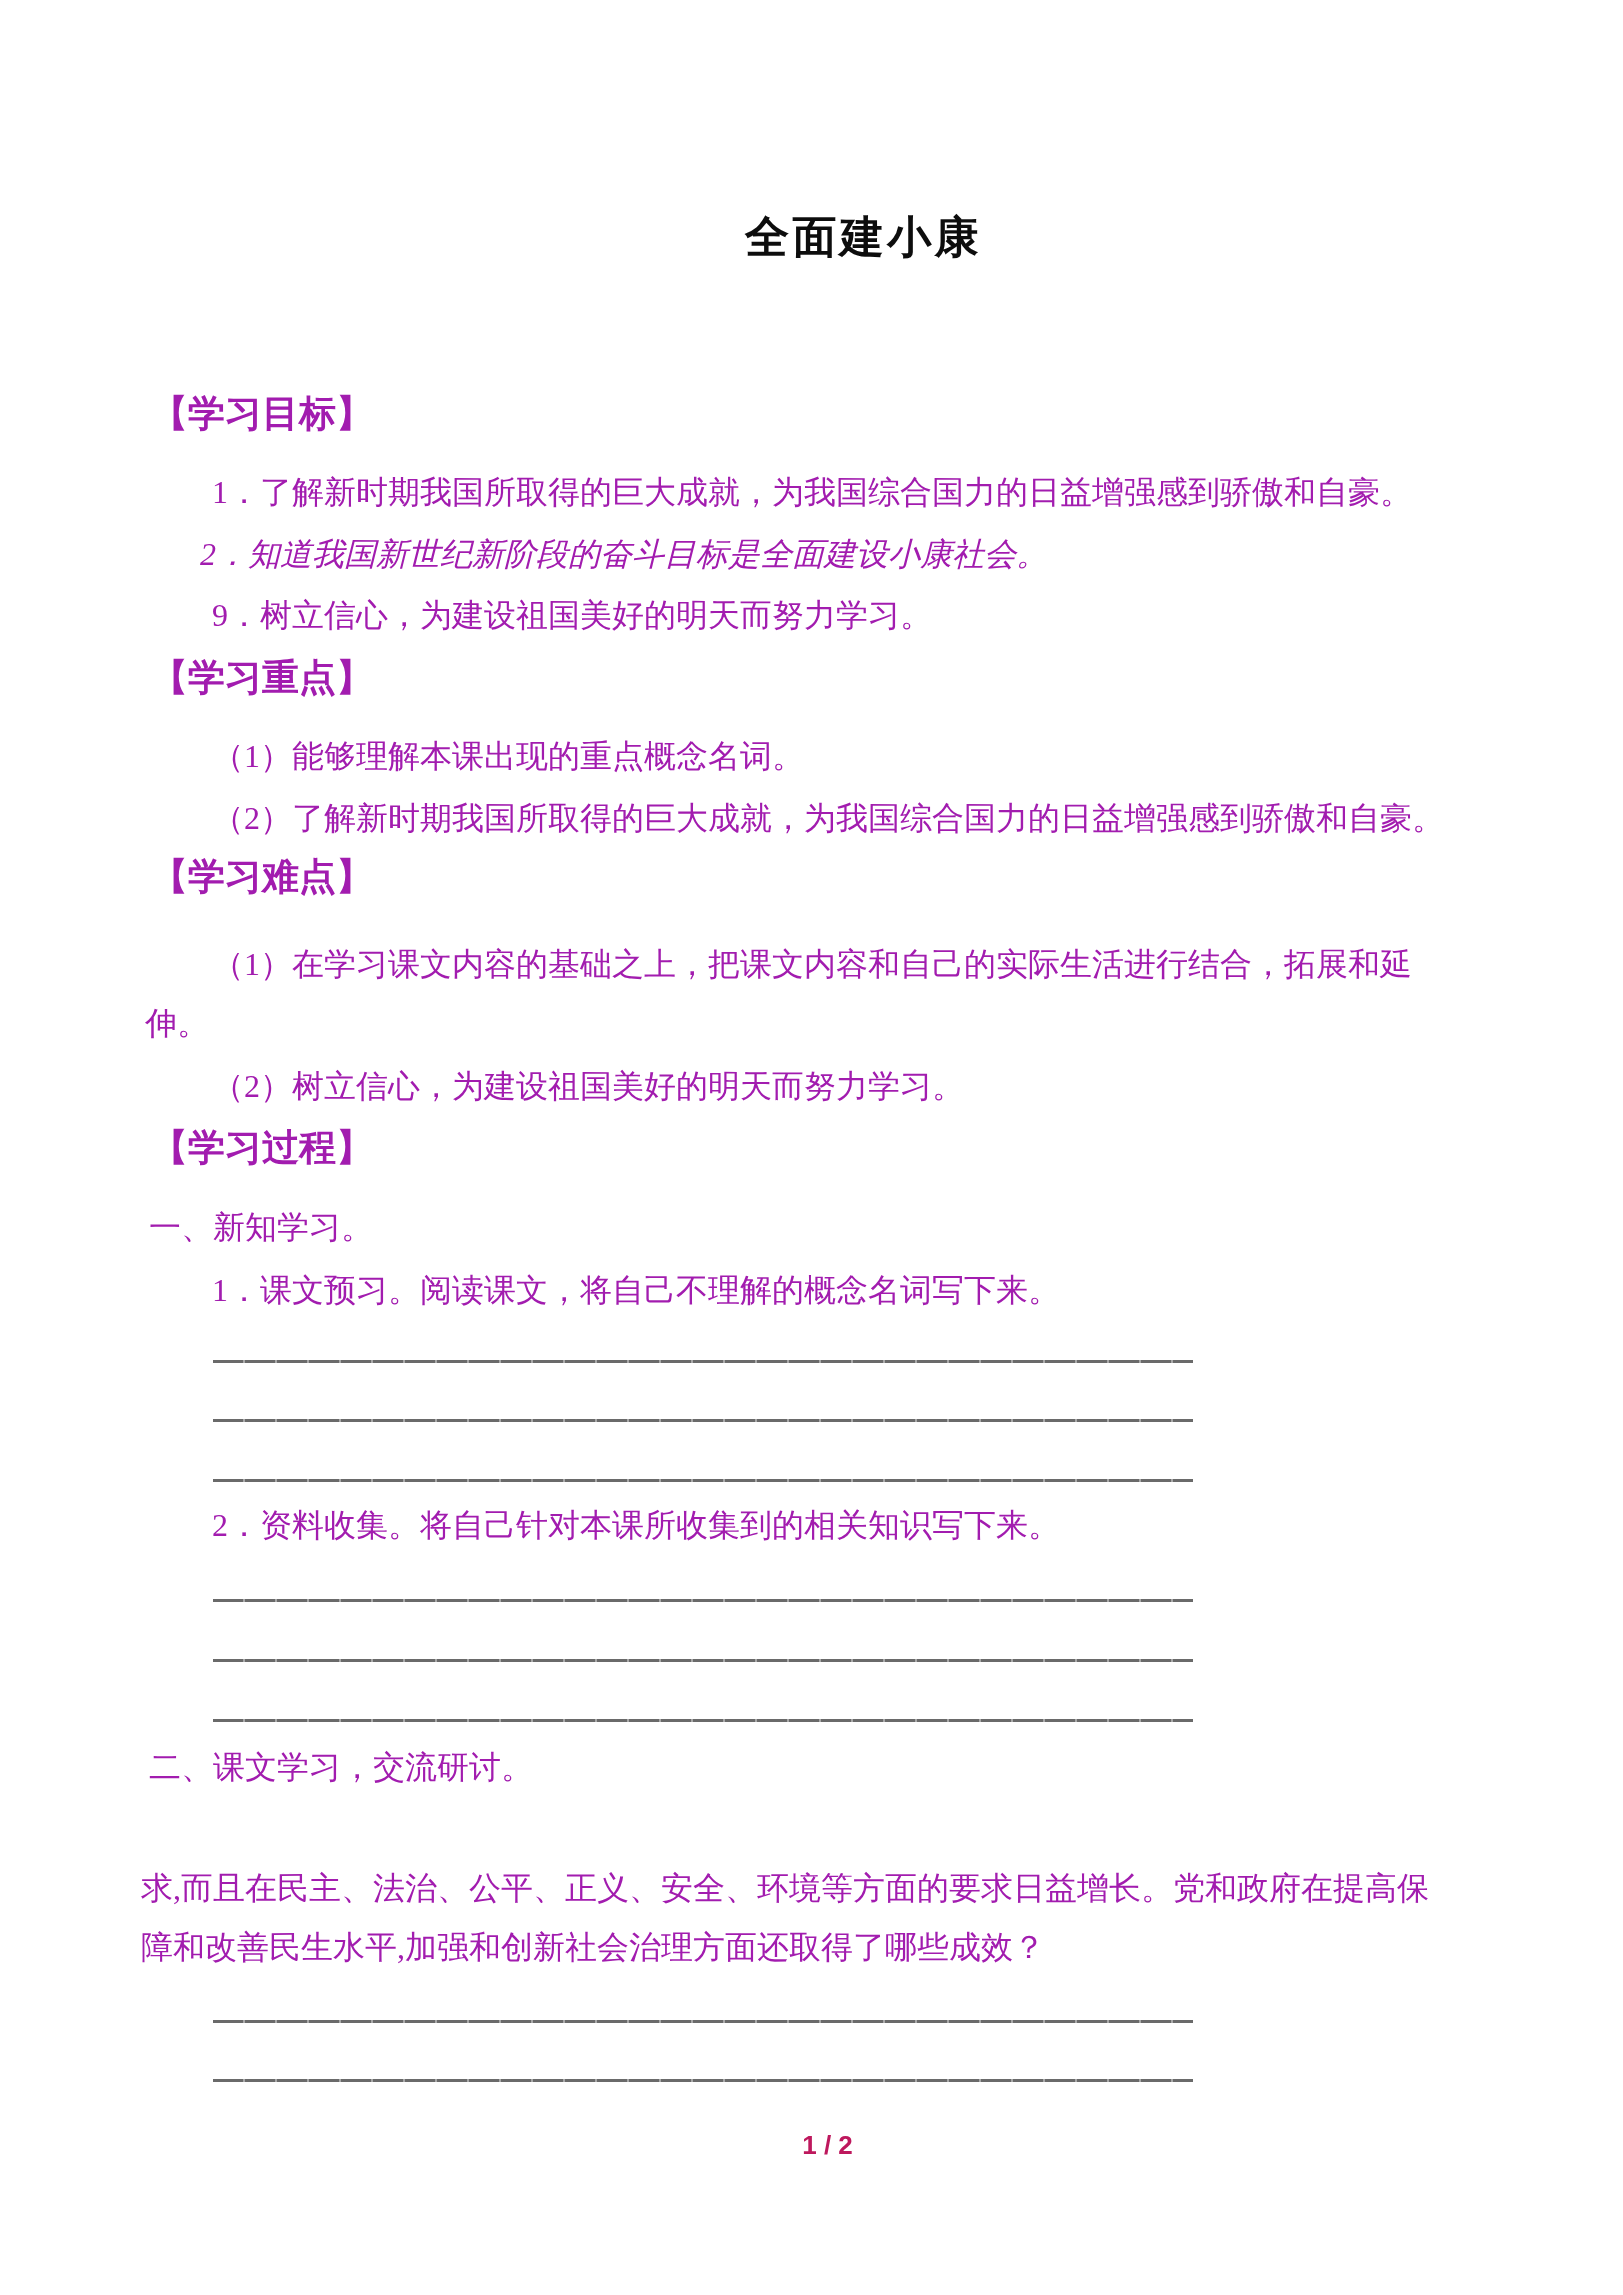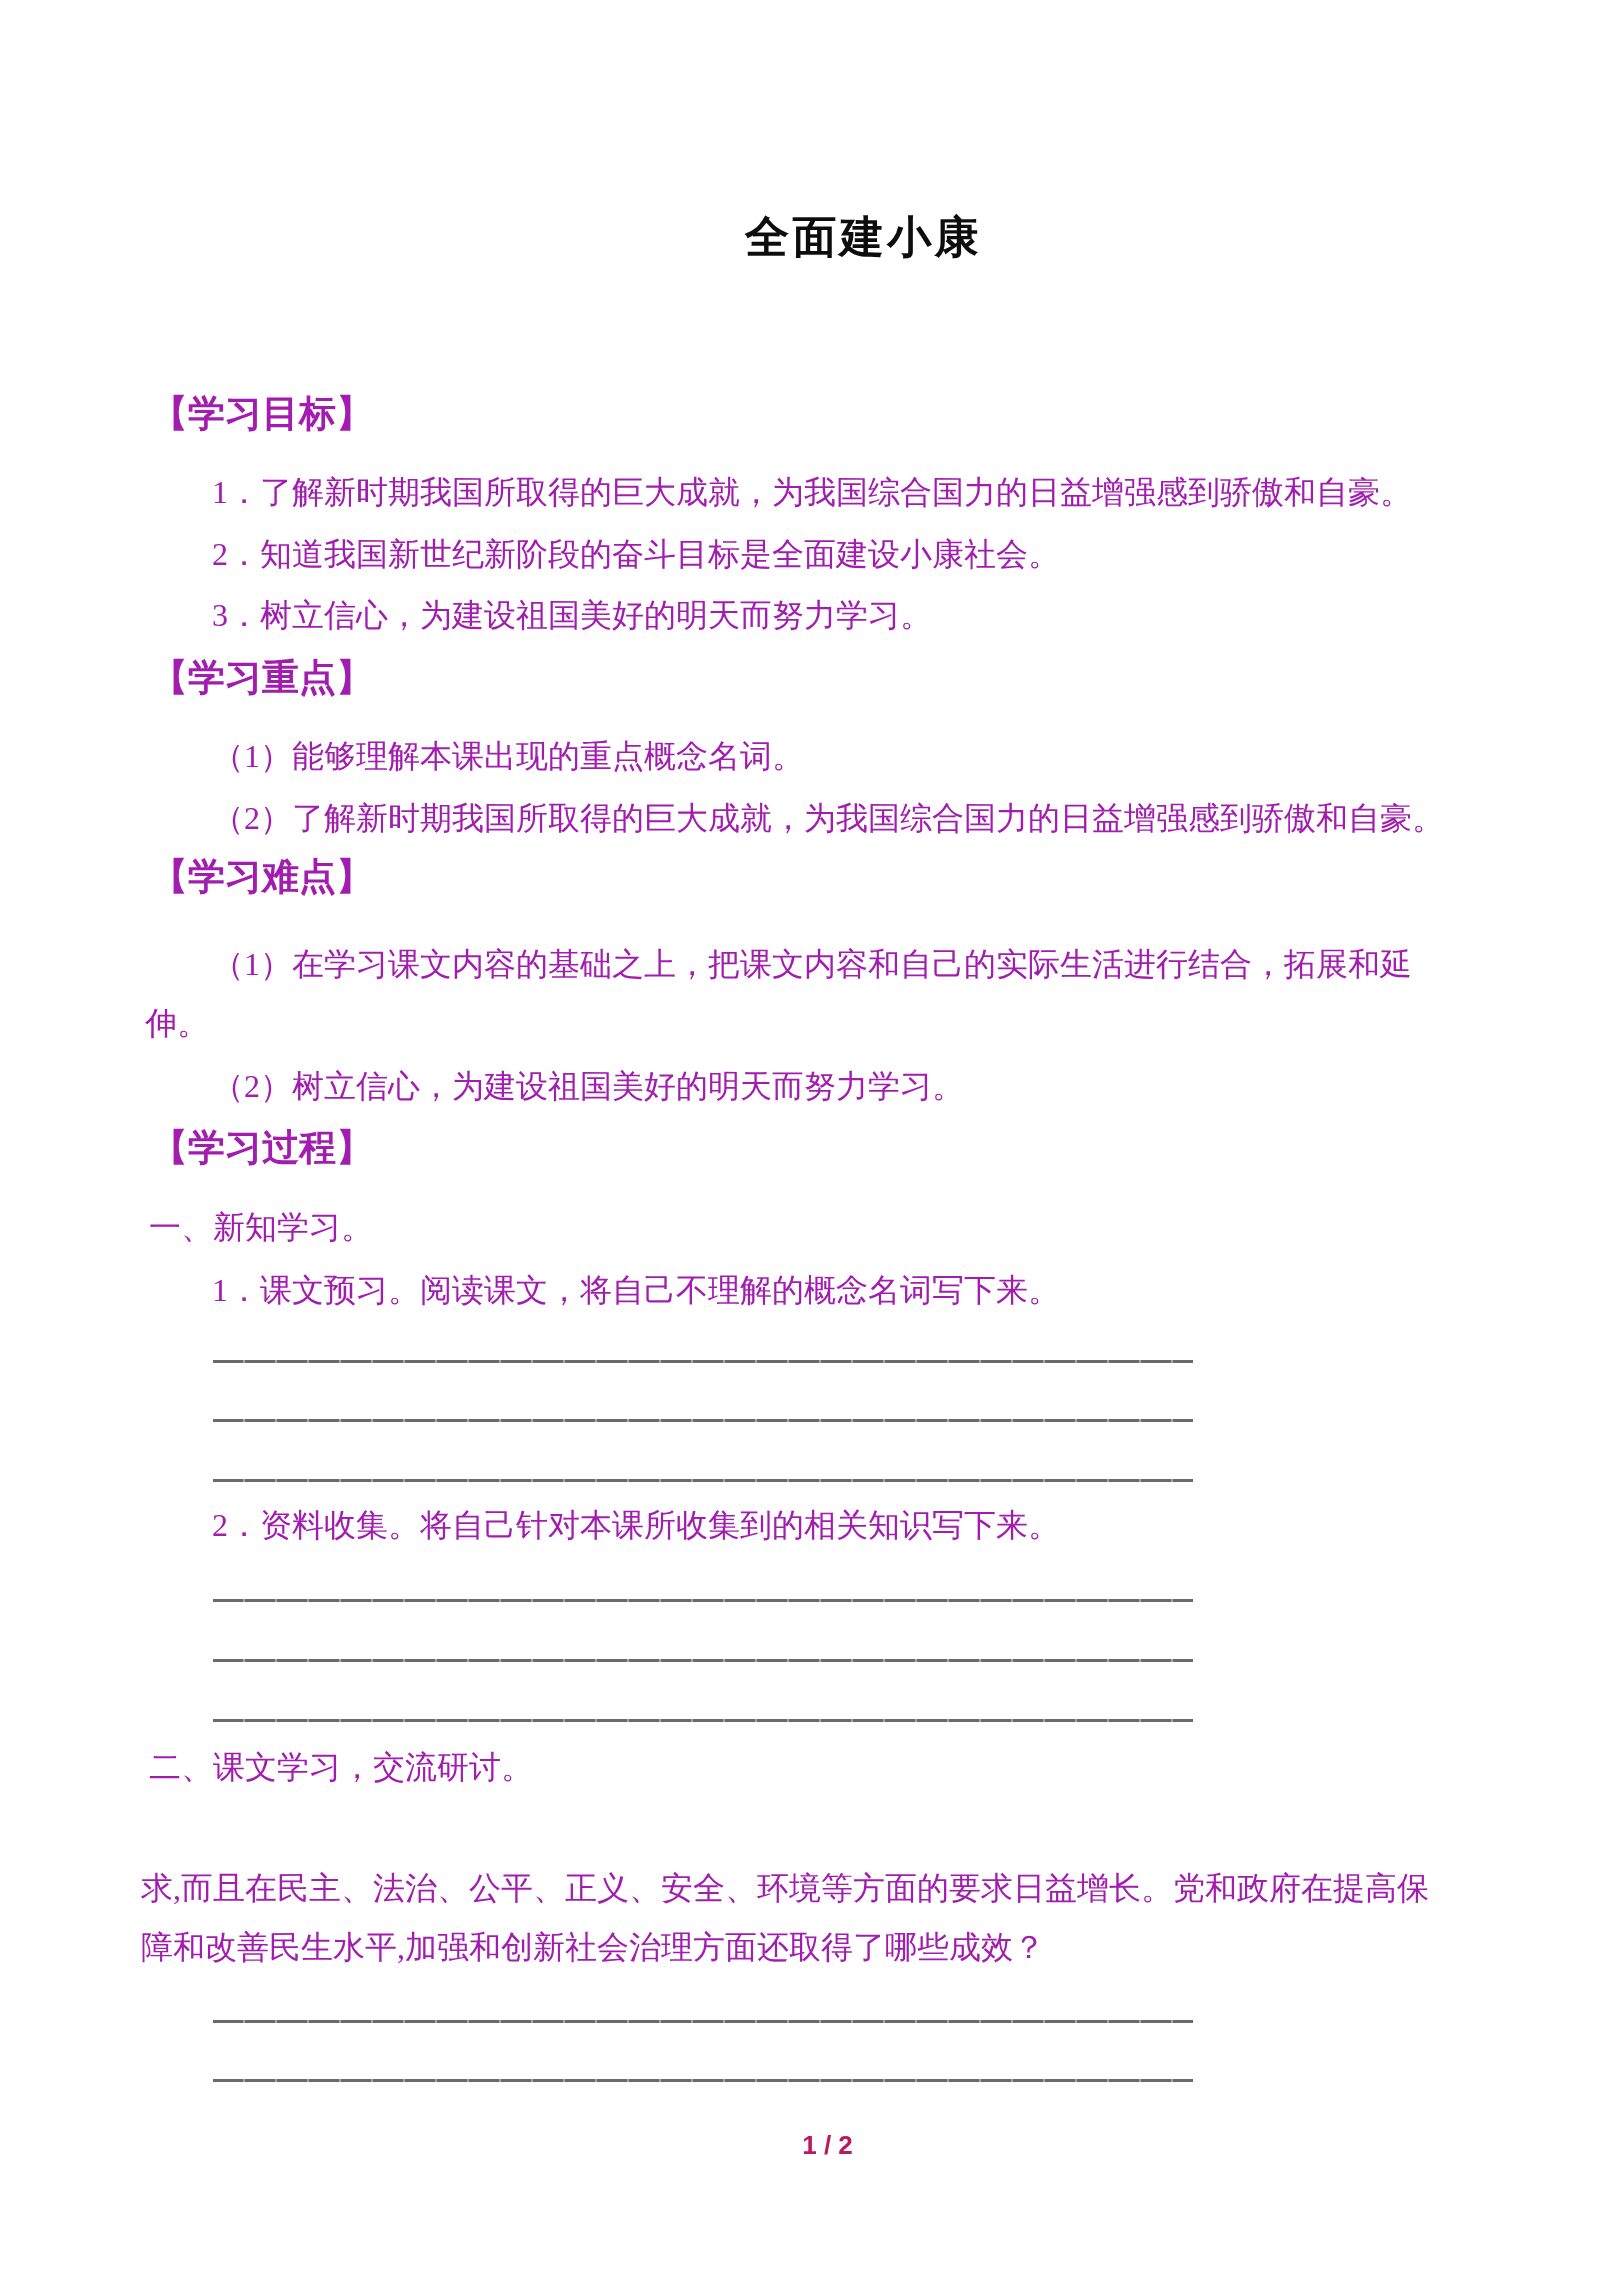--- a/index.html
+++ b/index.html
@@ -51,22 +51,22 @@
 </style>
 </head>
 <body>
 
 <div class="page">
 
   <div class="t doc-title" style="left:745px; top:206px;">全面建小康</div>
 
   <div class="t h" style="left:151px; top:382px;">【学习目标】</div>
   <div class="t" style="left:212px; top:461px;">1．了解新时期我国所取得的巨大成就，为我国综合国力的日益增强感到骄傲和自豪。</div>
-  <div class="t" style="left:212px; top:523px;">2．知道我国新世纪新阶段的奋斗目标是全面建设小康社会。</div>
-  <div class="t" style="left:212px; top:584px;">3．树立信心，为建设祖国美好的明天而努力学习。</div>
+  <div class="t" style="left:200px; top:523px;font-style:italic;">2．知道我国新世纪新阶段的奋斗目标是全面建设小康社会。</div>
+  <div class="t" style="left:212px; top:584px;">9．树立信心，为建设祖国美好的明天而努力学习。</div>
 
   <div class="t h" style="left:151px; top:646px;">【学习重点】</div>
   <div class="t" style="left:212px; top:725px;">（1）能够理解本课出现的重点概念名词。</div>
   <div class="t" style="left:212px; top:787px;">（2）了解新时期我国所取得的巨大成就，为我国综合国力的日益增强感到骄傲和自豪。</div>
 
   <div class="t h" style="left:151px; top:845px;">【学习难点】</div>
   <div class="t" style="left:212px; top:933px;">（1）在学习课文内容的基础之上，把课文内容和自己的实际生活进行结合，拓展和延</div>
   <div class="t" style="left:145px; top:992px;">伸。</div>
   <div class="t" style="left:212px; top:1055px;">（2）树立信心，为建设祖国美好的明天而努力学习。</div>
 

